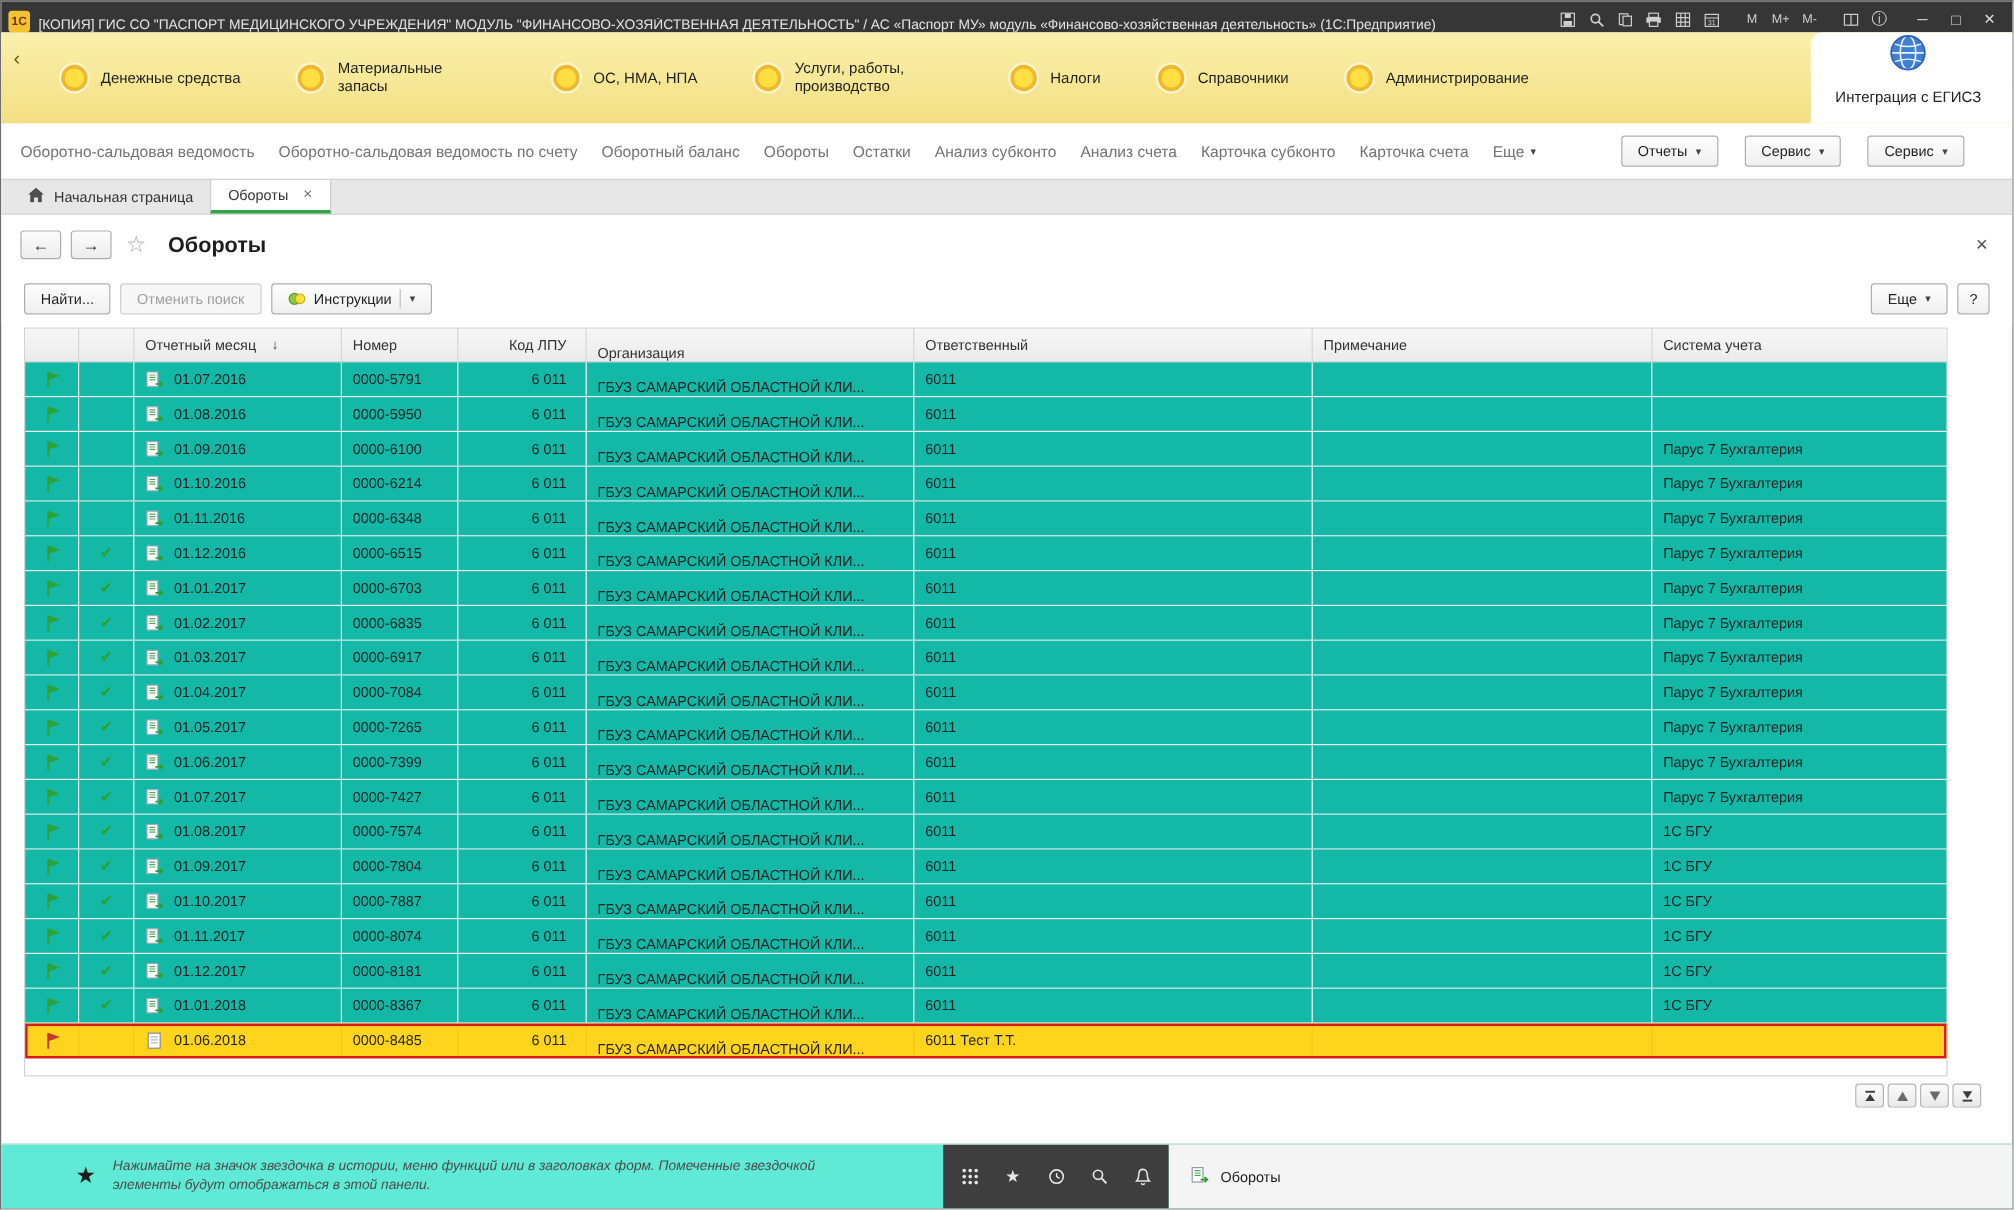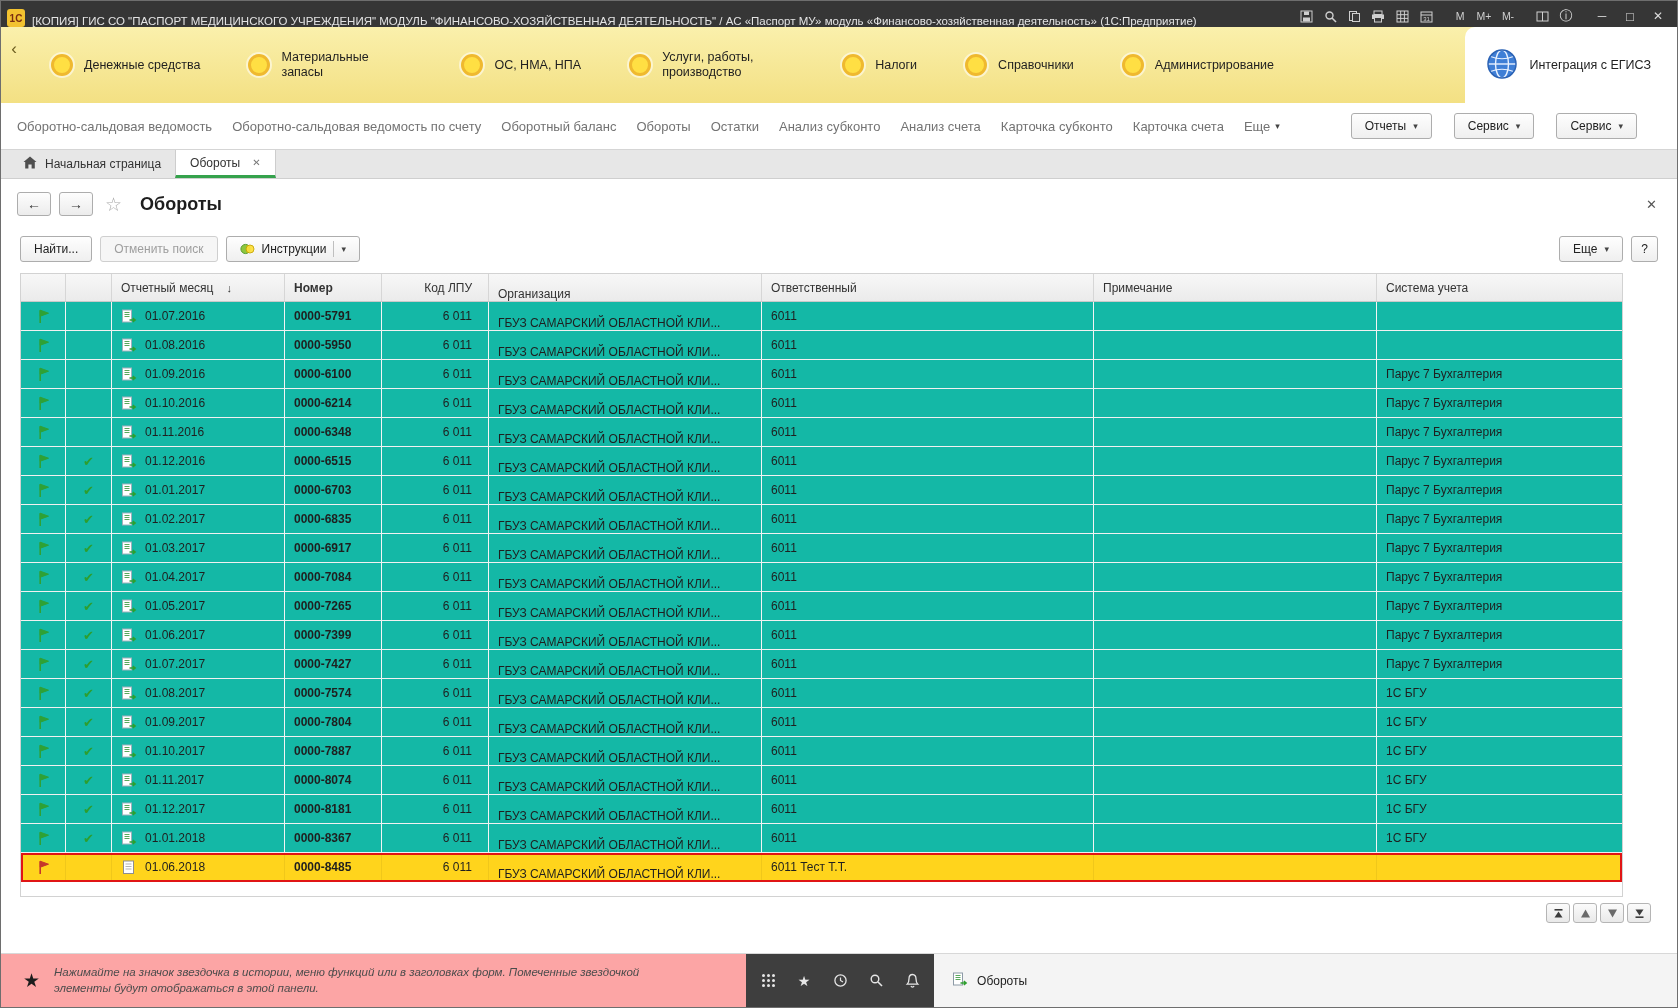--- a/index.html
+++ b/index.html
@@ -21,21 +21,21 @@
   .glyph-max::after{content:"□"; font-size:13px;}
   .glyph-x::after{content:"✕";}
 
   
   .ribbon { flex:none; height:76px; background:linear-gradient(#FAF0AC,#F3E083); display:flex; align-items:stretch; }
   .ribbon-collapse { width:26px; display:flex; align-items:flex-start; justify-content:center; padding-top:12px; font-size:17px; color:#6b5d20; cursor:pointer; }
   .ribbon-sections { display:flex; align-items:center; }
   .ribbon-item { display:flex; align-items:center; gap:11px; padding:0 24px; height:100%; cursor:pointer; }
   .ribbon-circle { flex:none; width:22px; height:22px; border-radius:50%; background:#FFDF43; border:3px solid #EFB92F; box-shadow:0 0 0 2px rgba(255,255,255,.55); }
   .ribbon-label { font-size:12.5px; color:#1f1f1f; max-width:132px; line-height:1.2; }
-  .ribbon-active { margin-left:auto; background:#fff; border-radius:10px 0 0 0; display:flex; align-items:center; gap:10px; padding:0 26px 0 20px; cursor:pointer; }
+  .ribbon-active { margin-left:auto; background:#fff; border-radius:10px 0 0 0; display:flex; align-items:center; gap:10px; padding:0 26px 0 20px; cursor:pointer;flex-direction:column; }
   .ribbon-active-label { font-size:12.5px; white-space:nowrap; }
 
   
   .submenu { flex:none; height:46px; background:#fff; display:flex; align-items:center; padding:0 16px; gap:20px; }
   .submenu-items { display:flex; align-items:center; gap:20px; }
   .submenu-item { font-size:13px; color:#737373; white-space:nowrap; cursor:pointer; }
   .submenu-item.more { display:inline-flex; gap:5px; align-items:center; }
   .submenu-buttons { margin-left:auto; display:flex; gap:22px; padding-right:24px; }
   .caret { font-size:9px; color:#444; }
   .glyph-caret::after{content:"▾";}
@@ -71,38 +71,38 @@
   .grid-head { display:flex; height:28px; background:linear-gradient(#F7F7F7,#EBEBEB); border-bottom:1px solid #C9C9C9; }
   .hcell { display:flex; align-items:center; padding:0 9px; font-size:12px; color:#333; border-right:1px solid #D6D6D6; cursor:pointer; }
   .hcell:last-child { border-right:none; }
   .sort-arrow { font-size:11px; margin-left:5px; color:#333; }
   .grid-row { display:flex; height:29px; border-bottom:1px solid #F1F1F1; cursor:pointer; background:#14b8a6; }
   .cell { height:100%; display:flex; align-items:center; padding:0 9px; font-size:12px; color:#1f1f1f; border-right:1px solid #F4F4F4; overflow:hidden; white-space:nowrap; }
   .cell:last-child { border-right:none; }
   .c-flag { width:45px; justify-content:center; padding:0; }
   .c-check{ width:46px; justify-content:center; padding:0; }
   .c-month{ width:173px; gap:8px; }
-  .c-num  { width:97px;font-weight:bold; }
+  .c-num  { width:97px; }
   .c-lpu  { width:107px; justify-content:flex-end; padding-right:16px; }
   .c-org  { width:273px;align-items:flex-end; }
   .c-resp { width:332px; }
   .c-note { width:283px; }
   .c-sys  { flex:1; }
   .check { color:#2E9E2E; font-size:13px; font-weight:bold; }
   .glyph-check::after{content:"✔";}
   .flag, .docicon { display:inline-flex; }
   .grid-row.selected { background:#FFD41C; outline:2px solid #E01515; outline-offset:-2px; position:relative; z-index:1; }
   .grid-row.selected .cell { border-right-color:rgba(0,0,0,0.06); }
 
   
   .scrollnav { flex:none; display:flex; justify-content:flex-end; gap:3px; margin:6px 26px 0 0; }
   .snav-btn { width:24px; height:20px; border:1px solid #B5B5B5; border-radius:3px; background:linear-gradient(#FBFBFB,#E9E9E9); display:inline-flex; align-items:center; justify-content:center; cursor:pointer; }
 
   
-  .statusbar { flex:none; margin-top:auto; height:54px; background:#fca5a5; border-top:1px solid #D8D8D8; display:flex; align-items:stretch; }
+  .statusbar { flex:none; margin-top:auto; height:54px; background:#5eead4; border-top:1px solid #D8D8D8; display:flex; align-items:stretch;padding-left:40px; }
   .sb-star { font-size:19px; color:#1c1c1c; display:flex; align-items:center; padding:0 14px 0 22px; }
   .glyph-star::after{content:"★";}
   .sb-hint { width:612px; display:flex; align-items:center; font-style:italic; font-size:11.5px; color:#4c4c4c; line-height:1.35; }
   .sb-dark { margin-left:80px; background:#3E3E3E; display:flex; align-items:stretch; padding:0 4px; }
   .sb-btn { width:36px; display:flex; align-items:center; justify-content:center; cursor:pointer; }
   .sb-star-btn { color:#E6E6E6; font-size:14px; }
   .sb-history { flex:1; background:#F4F4F4; display:flex; align-items:center; gap:9px; padding-left:18px; }
   .sb-hist-label { font-size:12px; color:#222; cursor:pointer; }
 </style>
 </head>

